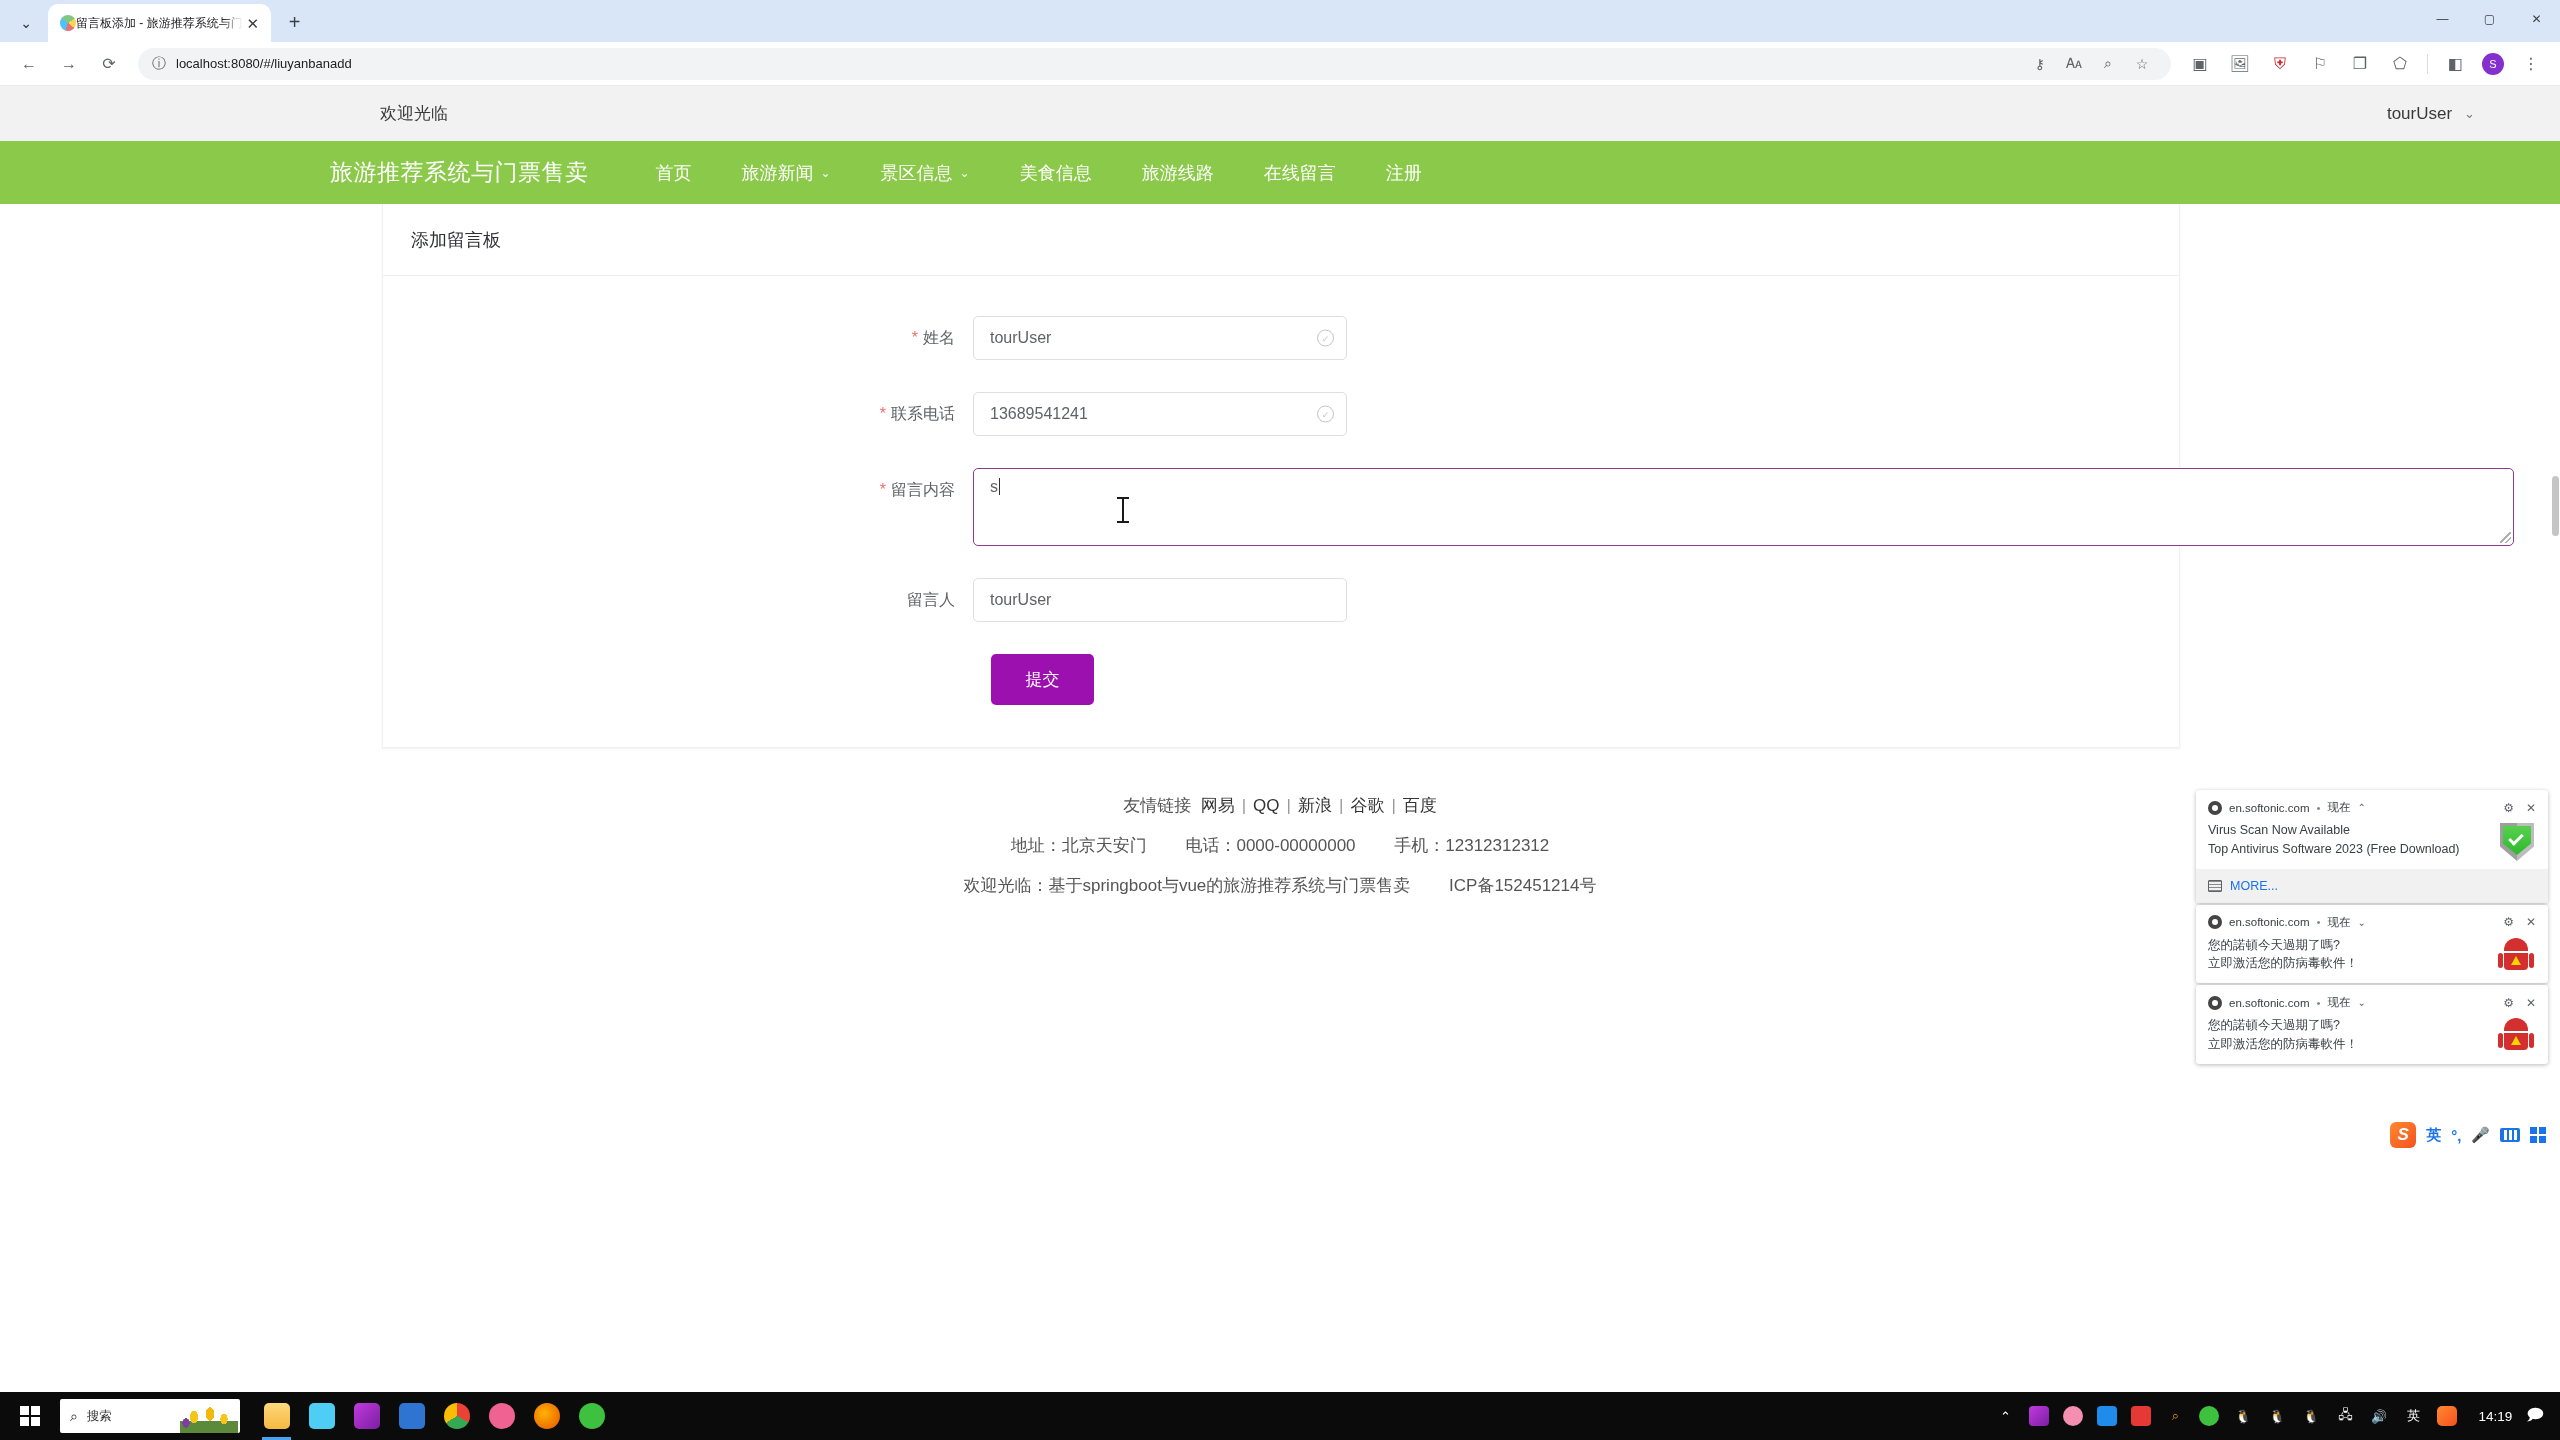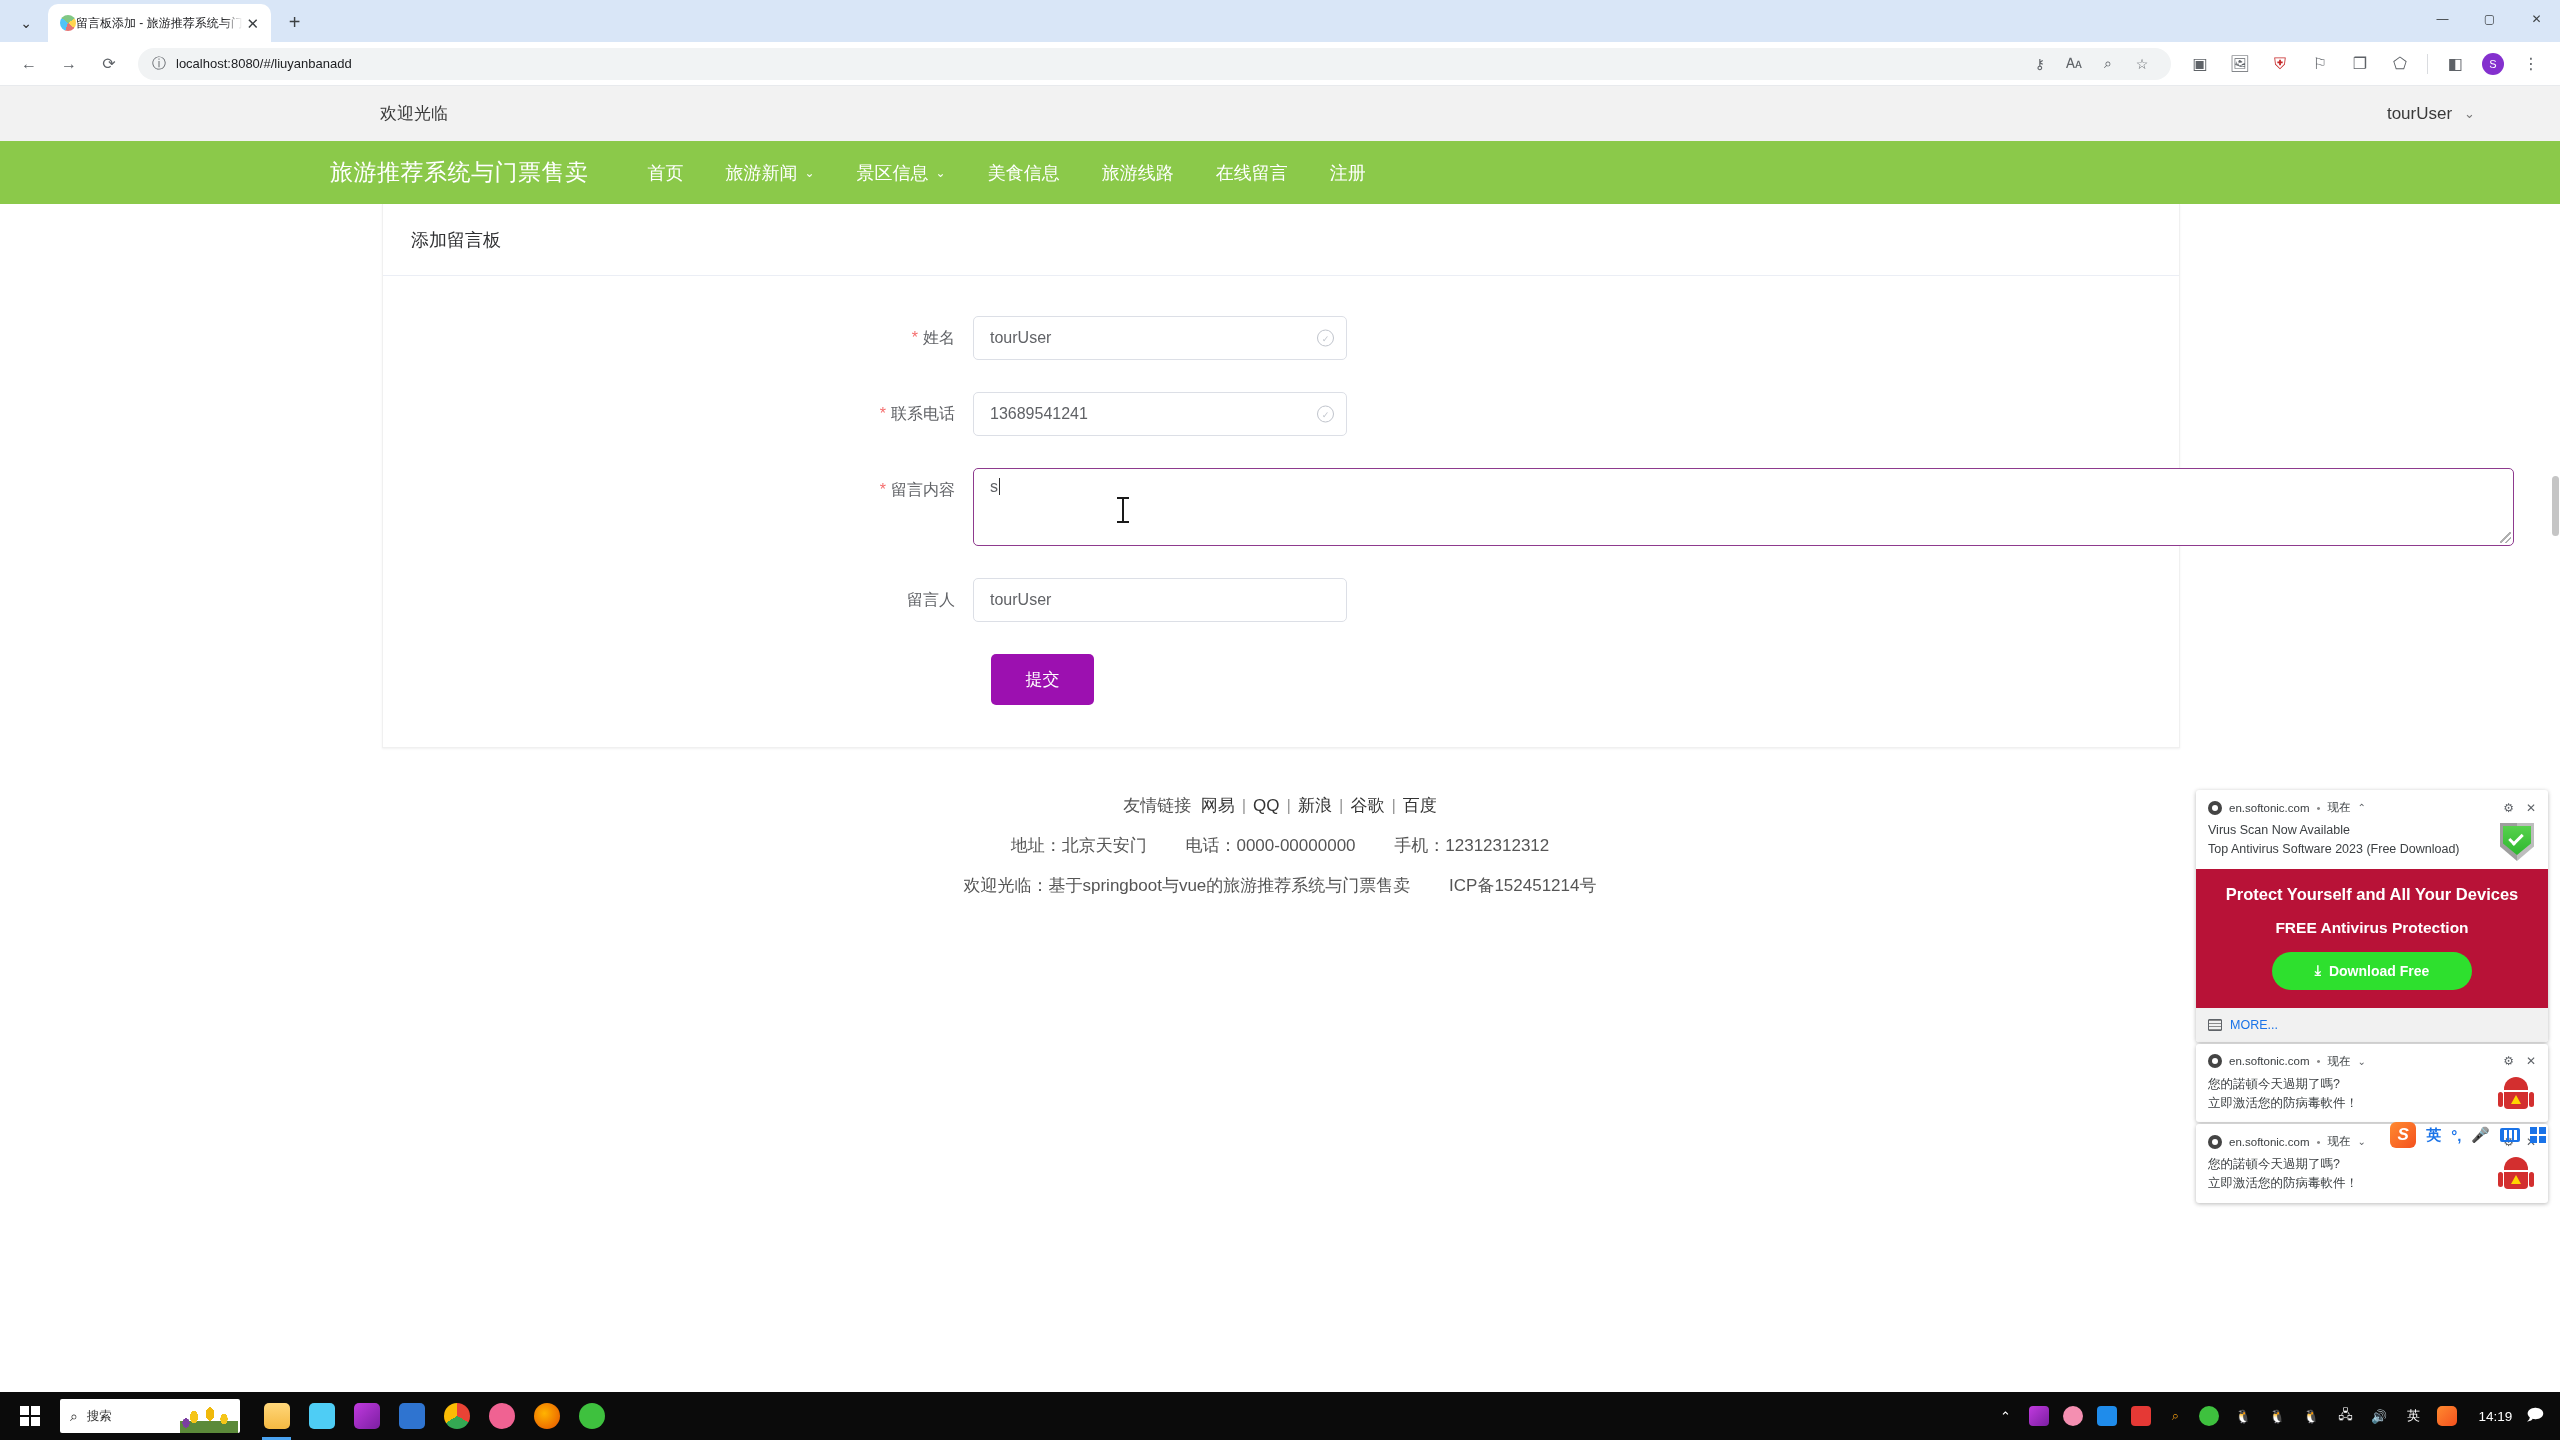--- a/index.html
+++ b/index.html
@@ -81,21 +81,21 @@
   .welcome { font-size:17px; color:#3a3a3a; margin-left:330px; }
   .user-chip {
     margin-left:auto; display:flex; align-items:center; gap:12px;
     font-size:17px; color:#3a3a3a; margin-right:35px;
   }
   .caret-down { font-size: 13px; color:#7a7a7a; }
 
   
   .navbar {
     height: 63px; background:#8bc94a; display:flex; align-items:center;
-    padding-left: 330px; gap: 8px;
+    padding-left: 330px; gap: 16px;
   }
   .brand { color:#fff; font-size:23px; font-weight:normal; margin-right:34px; letter-spacing:.5px; }
   .navitem {
     color:#fff; font-size:18px; padding: 0 17px; display:flex; align-items:center; gap:7px;
     height:63px;
   }
   .navitem .caret { font-size:12px; opacity:.95; }
 
   
   .content-wrap { background:#fff; }
@@ -467,28 +467,20 @@
         <div class="n-text">
           <div>Virus Scan Now Available</div>
           <div>Top Antivirus Software 2023 (Free Download)</div>
         </div>
         <div class="n-thumb">
           <div class="shield">
               <span class="tick"></span>
             </div>
         </div>
       </div>
-      <div class="ad-banner">
-        <div class="ad-l1">Protect Yourself and All Your Devices</div>
-        <div class="ad-l2">FREE Antivirus Protection</div>
-        <div class="ad-btn">
-          <span class="dl-ico">⤓</span>
-          <span>Download Free</span>
-        </div>
-      </div>
       <div class="n-more">
         <span class="more-ico"></span>
         <span class="more-link">MORE...</span>
       </div>
     </div>
 
     <div class="notif">
       <div class="n-head">
         <span class="chrome-dot"></span>
         <span class="n-domain">en.softonic.com</span>

